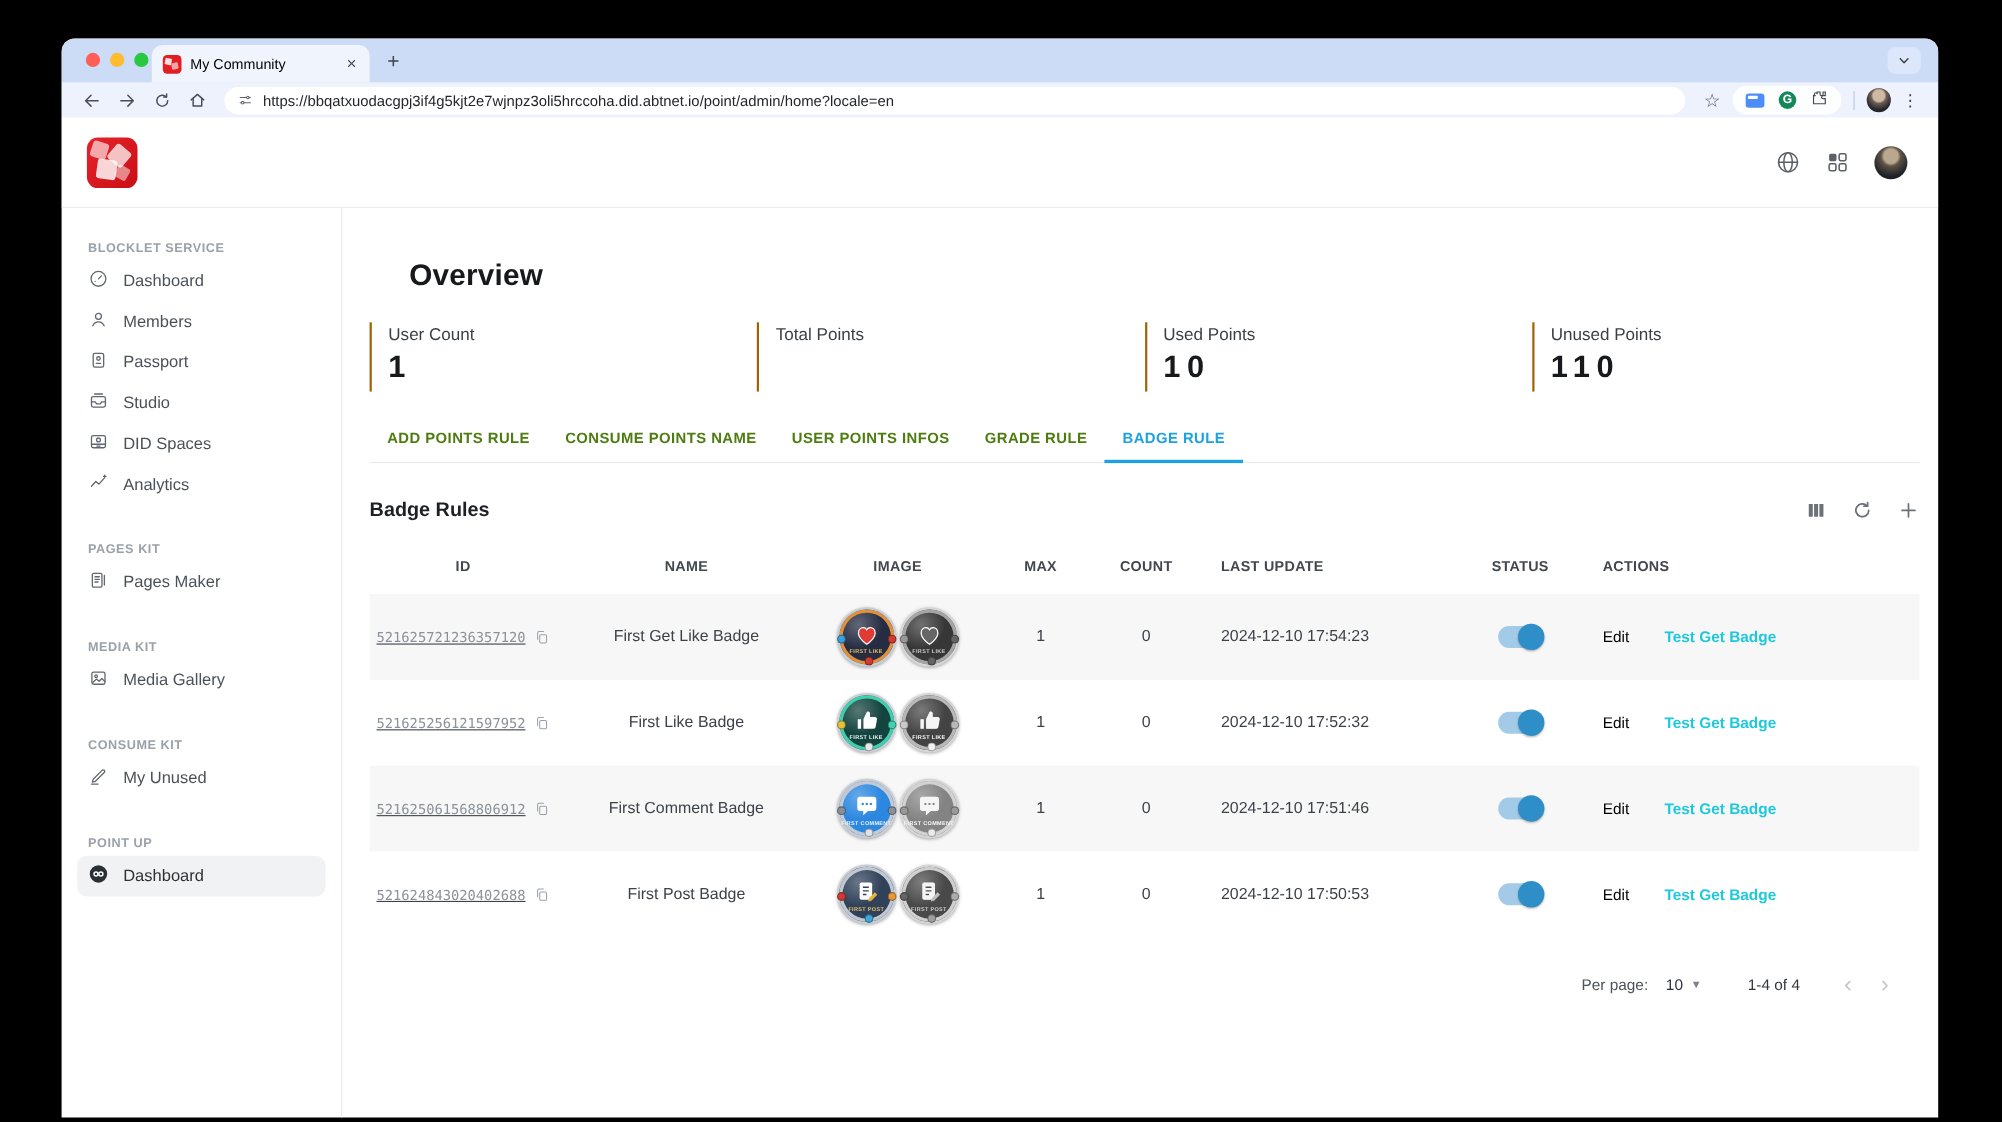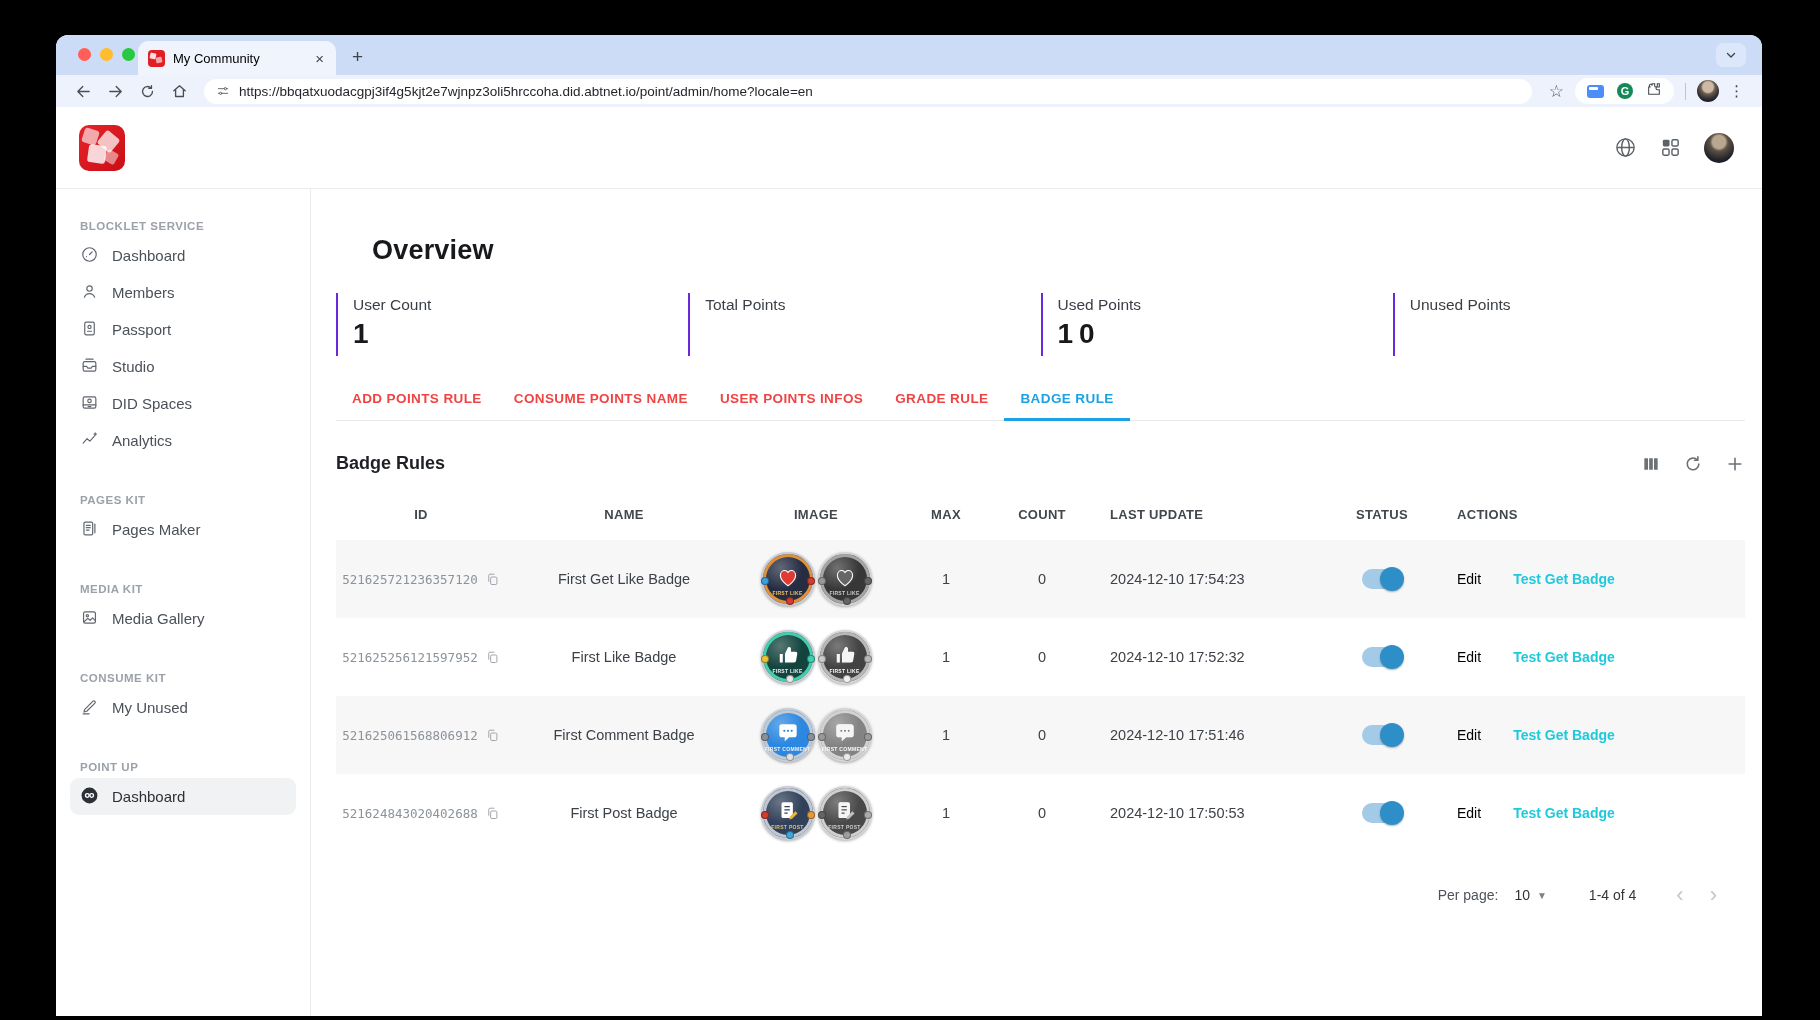--- a/index.html
+++ b/index.html
@@ -70,44 +70,44 @@
   .side-item { height:37px; display:flex; align-items:center; gap:13px; padding:0 10px;
     border-radius:9px; color:#4b5158; font-size:15px; cursor:default; }
   .side-item.sel { background:#f1f2f3; color:#2d3136; }
   .side-item svg { width:19px; height:19px; stroke:#61676f; stroke-width:1.5; fill:none;
     stroke-linecap:round; stroke-linejoin:round; flex:none; }
   .side-gap { height:30px; }
 
   .main { flex:1; padding:46px 17px 0 25px; }
   .pg-title { font-size:27px; font-weight:800; color:#17191c; letter-spacing:.2px;margin-left:36px; }
   .stats { display:grid; grid-template-columns:repeat(4,1fr); margin-top:27px; }
-  .stat { border-left:2px solid #6d28d9; padding:3px 0 6px 15px; }
+  .stat { border-left:2px solid #a16207; padding:3px 0 6px 15px; }
   .stat-label { font-size:15.5px; color:#3a3f45; }
   .stat-value { font-size:28px; font-weight:bold; color:#17191c; letter-spacing:6px; margin-top:4px; }
 
   .tabs { display:flex; margin-top:23px; border-bottom:1px solid #e9e9eb; }
   .tabitem { padding:12px 16px 14px; font-size:13.5px; font-weight:bold; letter-spacing:.4px;
-    color:#ef4444; position:relative; cursor:default; }
+    color:#4d7c0f; position:relative; cursor:default; }
   .tabitem.active { color:#1ca2e2; }
   .tabitem.active::after { content:""; position:absolute; left:0; right:0; bottom:-1px; height:3px;
     background:#1ca2e2; }
 
   .section-head { display:flex; align-items:center; margin-top:32px; }
   .section-title { font-size:18px; font-weight:800; color:#1d2024; }
   .tools { margin-left:auto; display:flex; align-items:center; gap:22px; }
   .tools svg { width:20px; height:20px; display:block; }
 
   .trow { display:grid; grid-template-columns:170px 236px 148px 112px 80px 250px 100px 1fr;
     align-items:center; }
   .thead { height:52px; font-size:13px; font-weight:bold; color:#42474e; letter-spacing:.3px; margin-top:14px;}
   .cell-c { text-align:center; justify-self:stretch; }
   .cell-l6 { padding-left:28px; } .cell-l8 { padding-left:25px; }
   .drow { height:78px; font-size:14.5px; color:#3d4248; }
   .drow.striped { background:#f7f7f8; }
-  .idcell { display:flex; align-items:center; justify-content:center; gap:7px; }
+  .idcell { display:flex; align-items:center; justify-content:center; gap:7px;text-decoration:underline; }
   .idtext { font-family:"DejaVu Sans Mono", monospace; font-size:12.5px; color:#8b9299; }
   .copy svg { width:15px; height:15px; stroke:#9aa0a7; stroke-width:1.5; fill:none; display:block; }
   .imgcell { display:flex; align-items:center; justify-content:center; gap:3px; }
   .badge { width:54px; height:54px; border-radius:50%; border:2px solid #c9ced6; position:relative;
     display:flex; align-items:center; justify-content:center; box-shadow:0 1px 3px rgba(0,0,0,.35); }
   .badge svg { width:26px; height:26px; margin-top:-4px; }
   .badge .blabel { position:absolute; bottom:8px; left:0; right:0; text-align:center;
     font-size:5px; font-weight:bold; letter-spacing:.3px; }
   .badge .dot { position:absolute; width:8px; height:8px; border-radius:50%; border:1px solid rgba(0,0,0,.35);}
   .dot.dl { left:-2px; top:23px; } .dot.dr { right:-2px; top:23px; } .dot.db { left:23px; bottom:-1px; }
@@ -329,20 +329,21 @@
           </div>
           <div class="stat">
             <div class="stat-label">Total Points</div>
           </div>
           <div class="stat">
             <div class="stat-label">Used Points</div>
             <div class="stat-value">10</div>
           </div>
           <div class="stat">
             <div class="stat-label">Unused Points</div>
+            <div class="stat-value">110</div>
           </div>
         </div>
       <div class="tabs" id="tabs">
           <div class="tabitem">ADD POINTS RULE</div>
           <div class="tabitem">CONSUME POINTS NAME</div>
           <div class="tabitem">USER POINTS INFOS</div>
           <div class="tabitem">GRADE RULE</div>
           <div class="tabitem active">BADGE RULE</div>
         </div>
 

